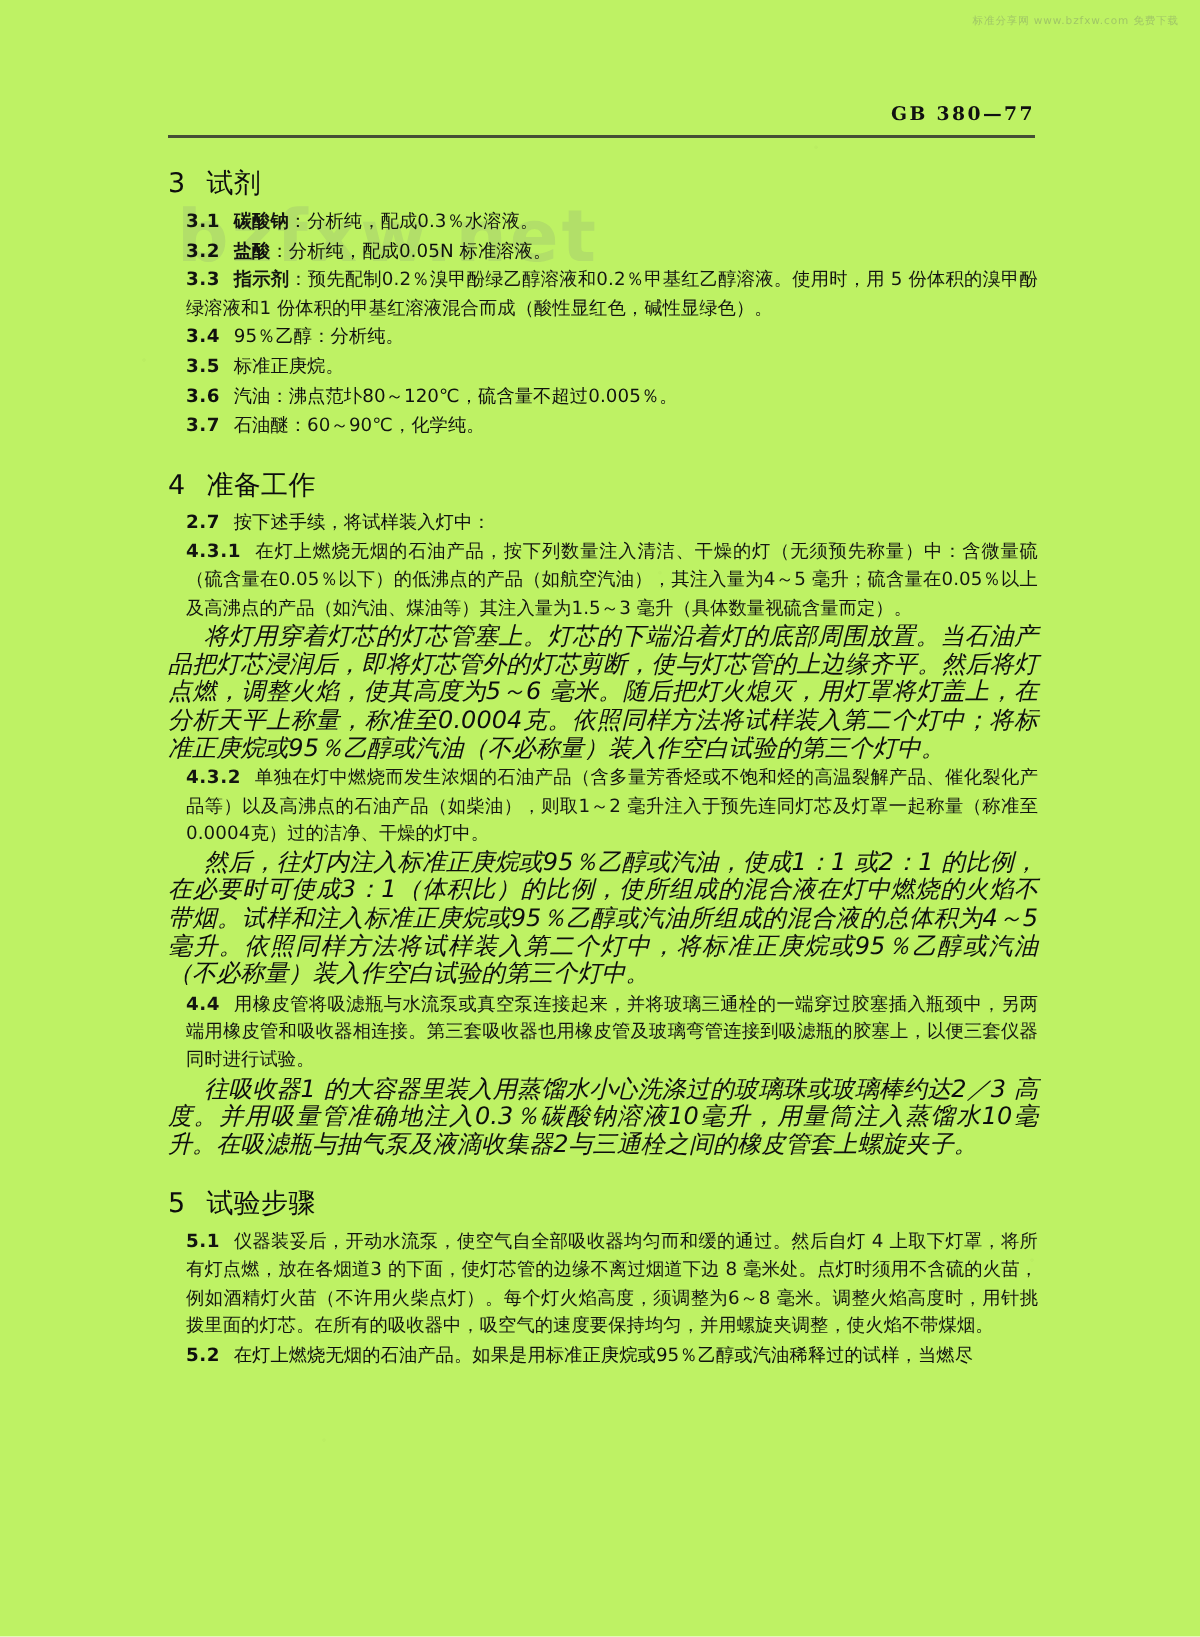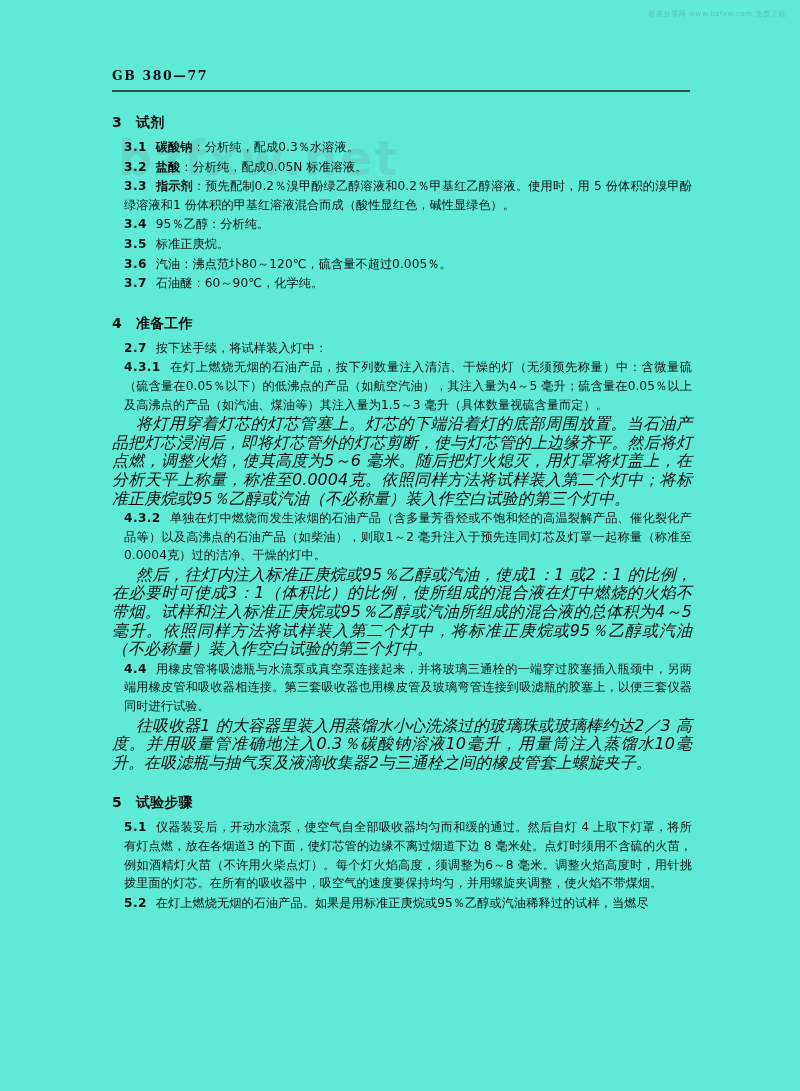--- a/index.html
+++ b/index.html
@@ -14,21 +14,21 @@
     position: relative;
     overflow: hidden;
     font-family: "DejaVu Sans", "Liberation Sans", sans-serif;
     color: #0d0d0d;
   }
 
   
   #scan-page {
     position: absolute;
     inset: 0;
-    background: #5eead4;
+    background: #bef264;
   }
 
   
   #scan-page::before {
     content: "";
     position: absolute;
     inset: 0;
     background:
       radial-gradient(circle at 12% 22%, rgba(0,0,0,0.020) 0 1px, transparent 1.4px),
       radial-gradient(circle at 68% 9%,  rgba(0,0,0,0.018) 0 1px, transparent 1.4px),
@@ -76,21 +76,21 @@
   }
 
   
   #header-band {
     position: absolute;
     left: 112px;
     top: 68px;
     width: 578px;
   }
   #header-code {
-    text-align: left;
+    text-align: right;
     font-family: "DejaVu Serif", "Liberation Serif", serif;
     font-weight: bold;
     font-size: 12.5px;
     letter-spacing: 1.6px;
     color: #111;
     filter: blur(0.22px);
   }
   #header-rule {
     margin-top: 7px;
     height: 1.6px;
@@ -100,22 +100,22 @@
 
   
   #doc-body {
     position: absolute;
     left: 112px;
     top: 104px;
     width: 580px;
   }
 
   .sec-head {
-    font-weight: bold;
-    font-size: 14px;
+    font-weight: normal;
+    font-size: 18px;
     line-height: 15px;
     margin: 11px 0 8px 0;
     letter-spacing: 0.2px;
     filter: blur(0.2px);
   }
   .sec-head .num { margin-right: 14px; }
 
   .clause {
     display: block;
     font-size: 12.2px;

